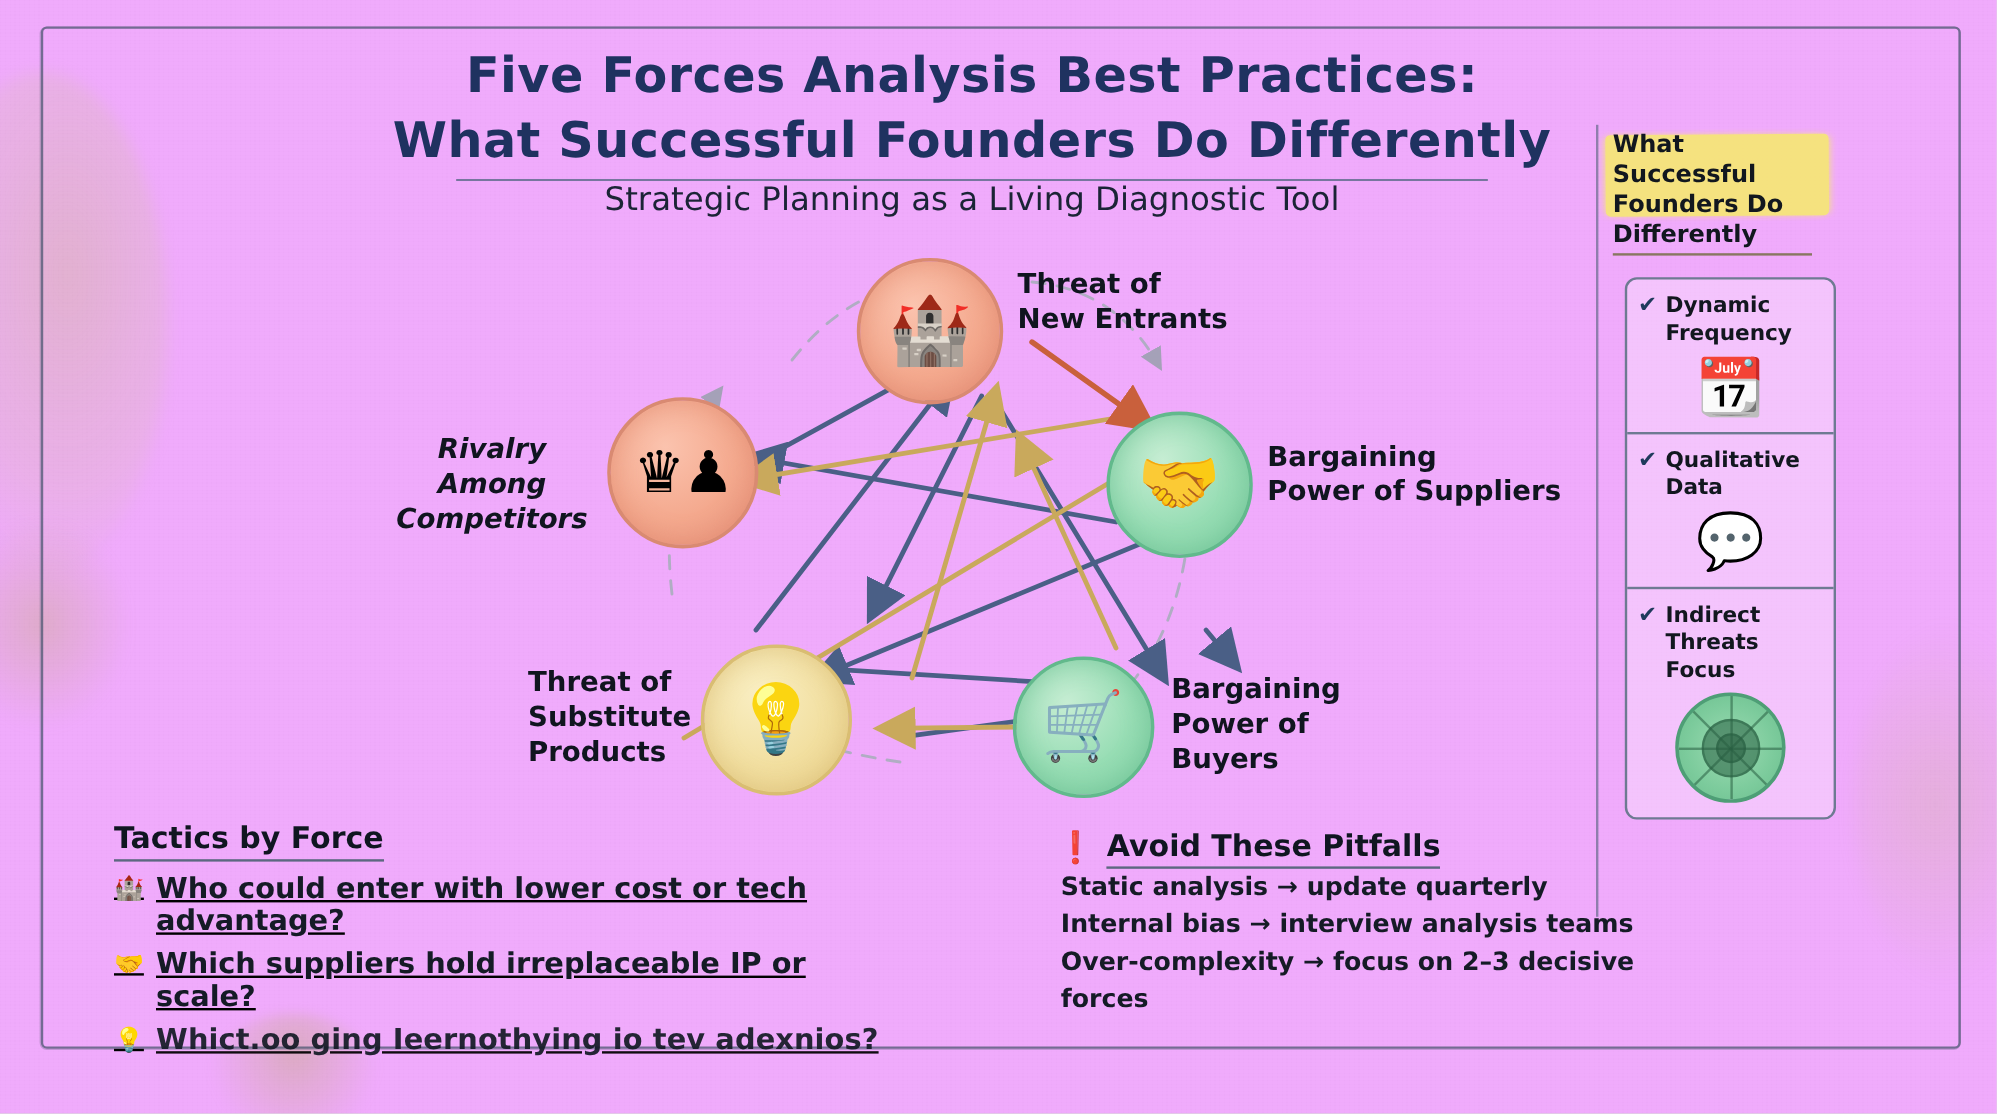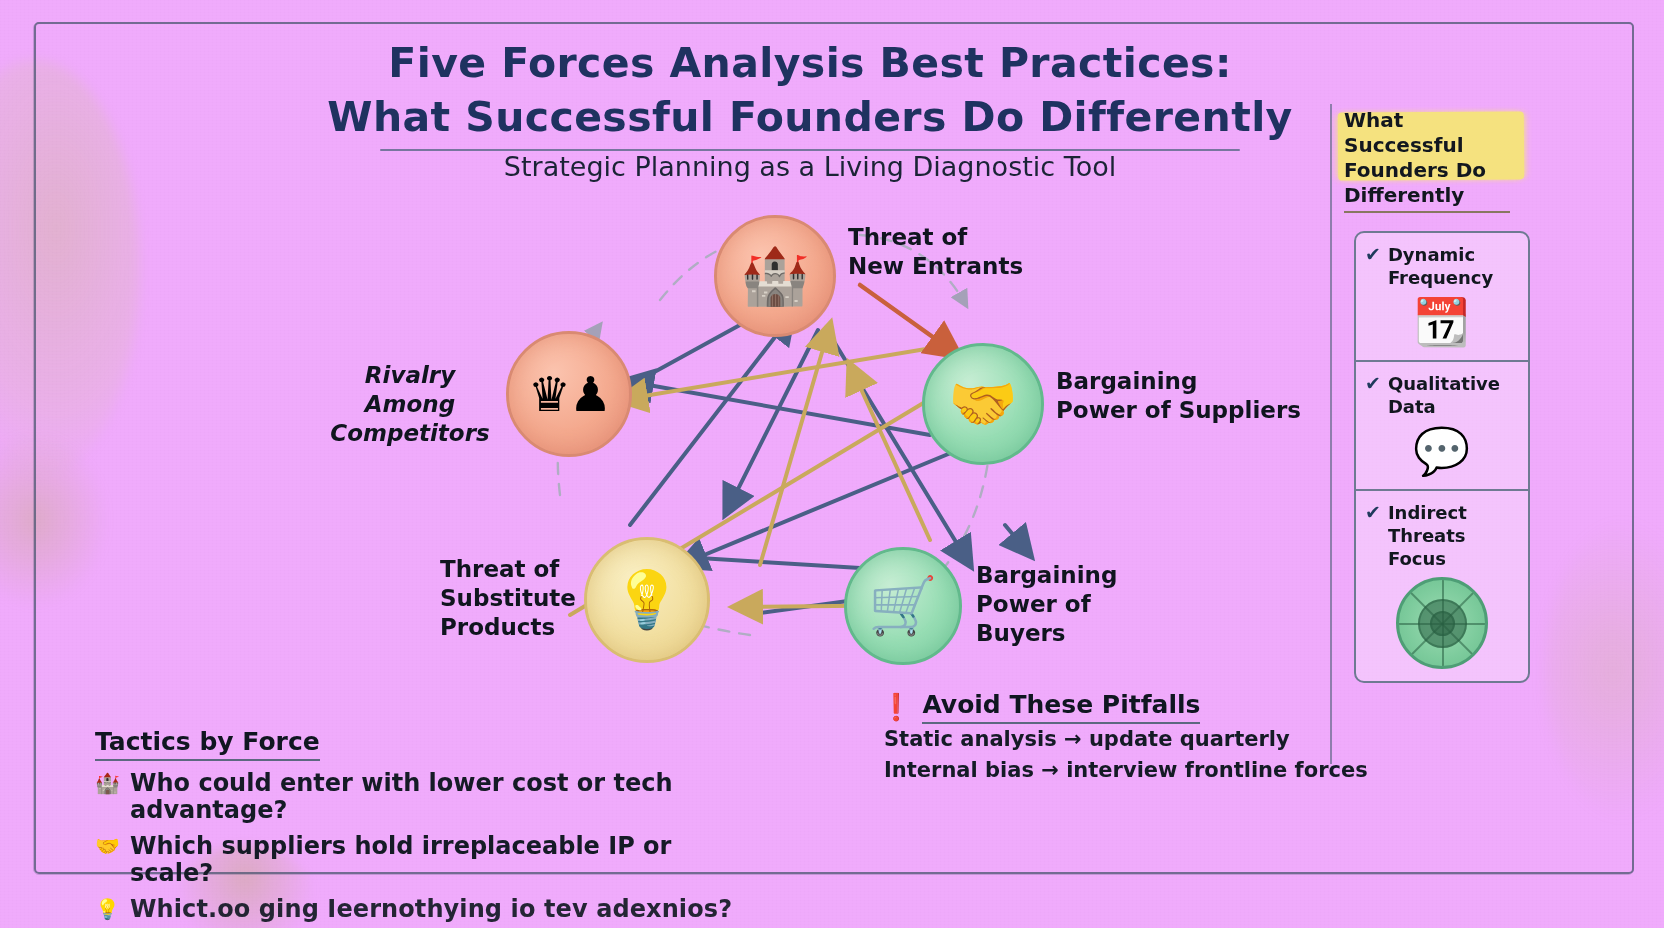--- a/index.html
+++ b/index.html
@@ -58,21 +58,21 @@
     border:3px solid #d98a72;
     box-shadow:inset 0 0 22px rgba(216,126,100,.45);}
   .disc-green{background:radial-gradient(circle at 38% 32%, #c6edd3 0%, #97ddb4 55%, #7fd0a3 100%);
     border:3px solid #62b98c;
     box-shadow:inset 0 0 22px rgba(86,173,128,.4);}
   .disc-yellow{background:radial-gradient(circle at 38% 32%, #f9eec2 0%, #f2dfa0 55%, #ead18a 100%);
     border:3px solid #d9bd72;
     box-shadow:inset 0 0 22px rgba(200,168,95,.42);}
 
   
-  #tactics{position:absolute;left:95px;top:727px;width:640px;}
+  #tactics{position:absolute;left:95px;top:684px;width:640px;text-decoration:underline;}
   .sec-head{font-size:25px;font-weight:bold;color:#101621;display:inline-block;
     padding-bottom:3px;border-bottom:2px solid #5c6880;}
   .tac-row{display:flex;align-items:flex-start;gap:11px;margin-top:9px;}
   .tac-ico{font-size:20px;line-height:26px;width:24px;flex:0 0 24px;text-align:center;}
   .tac-txt{font-size:24px;line-height:27px;color:#151b26;font-weight:600;}
   .tac-txt.garbled{filter:blur(.35px);letter-spacing:.1px;opacity:.93;}
 
   
   #pitfalls{position:absolute;left:880px;top:690px;width:500px;}
   #pit-head-row{display:flex;align-items:center;gap:10px;}
@@ -242,21 +242,22 @@
       <div class="tac-txt garbled">Whict.ᴏᴏ ging Ieernothying io tev adexnios?</div>
     </div>
   </div>
 
   <div id="pitfalls">
     <div id="pit-head-row">
       <div id="pit-bang">❗</div>
       <div class="sec-head">Avoid These Pitfalls</div>
     </div>
     <div class="pit-line">Static analysis → update quarterly</div>
-    <div class="pit-line">Internal bias → interview frontline forces</div>
+    <div class="pit-line">Internal bias → interview analysis teams</div>
+    <div class="pit-line">Over-complexity → focus on 2–3 decisive forces</div>
   </div>
 
   <div id="side-rule"></div>
   <div id="sidebar">
     <div id="side-head-wrap">
       <div id="side-highlight"></div>
       <div id="side-head">What Successful
 Founders Do
 Differently</div>
       <div id="side-head-rule"></div>

